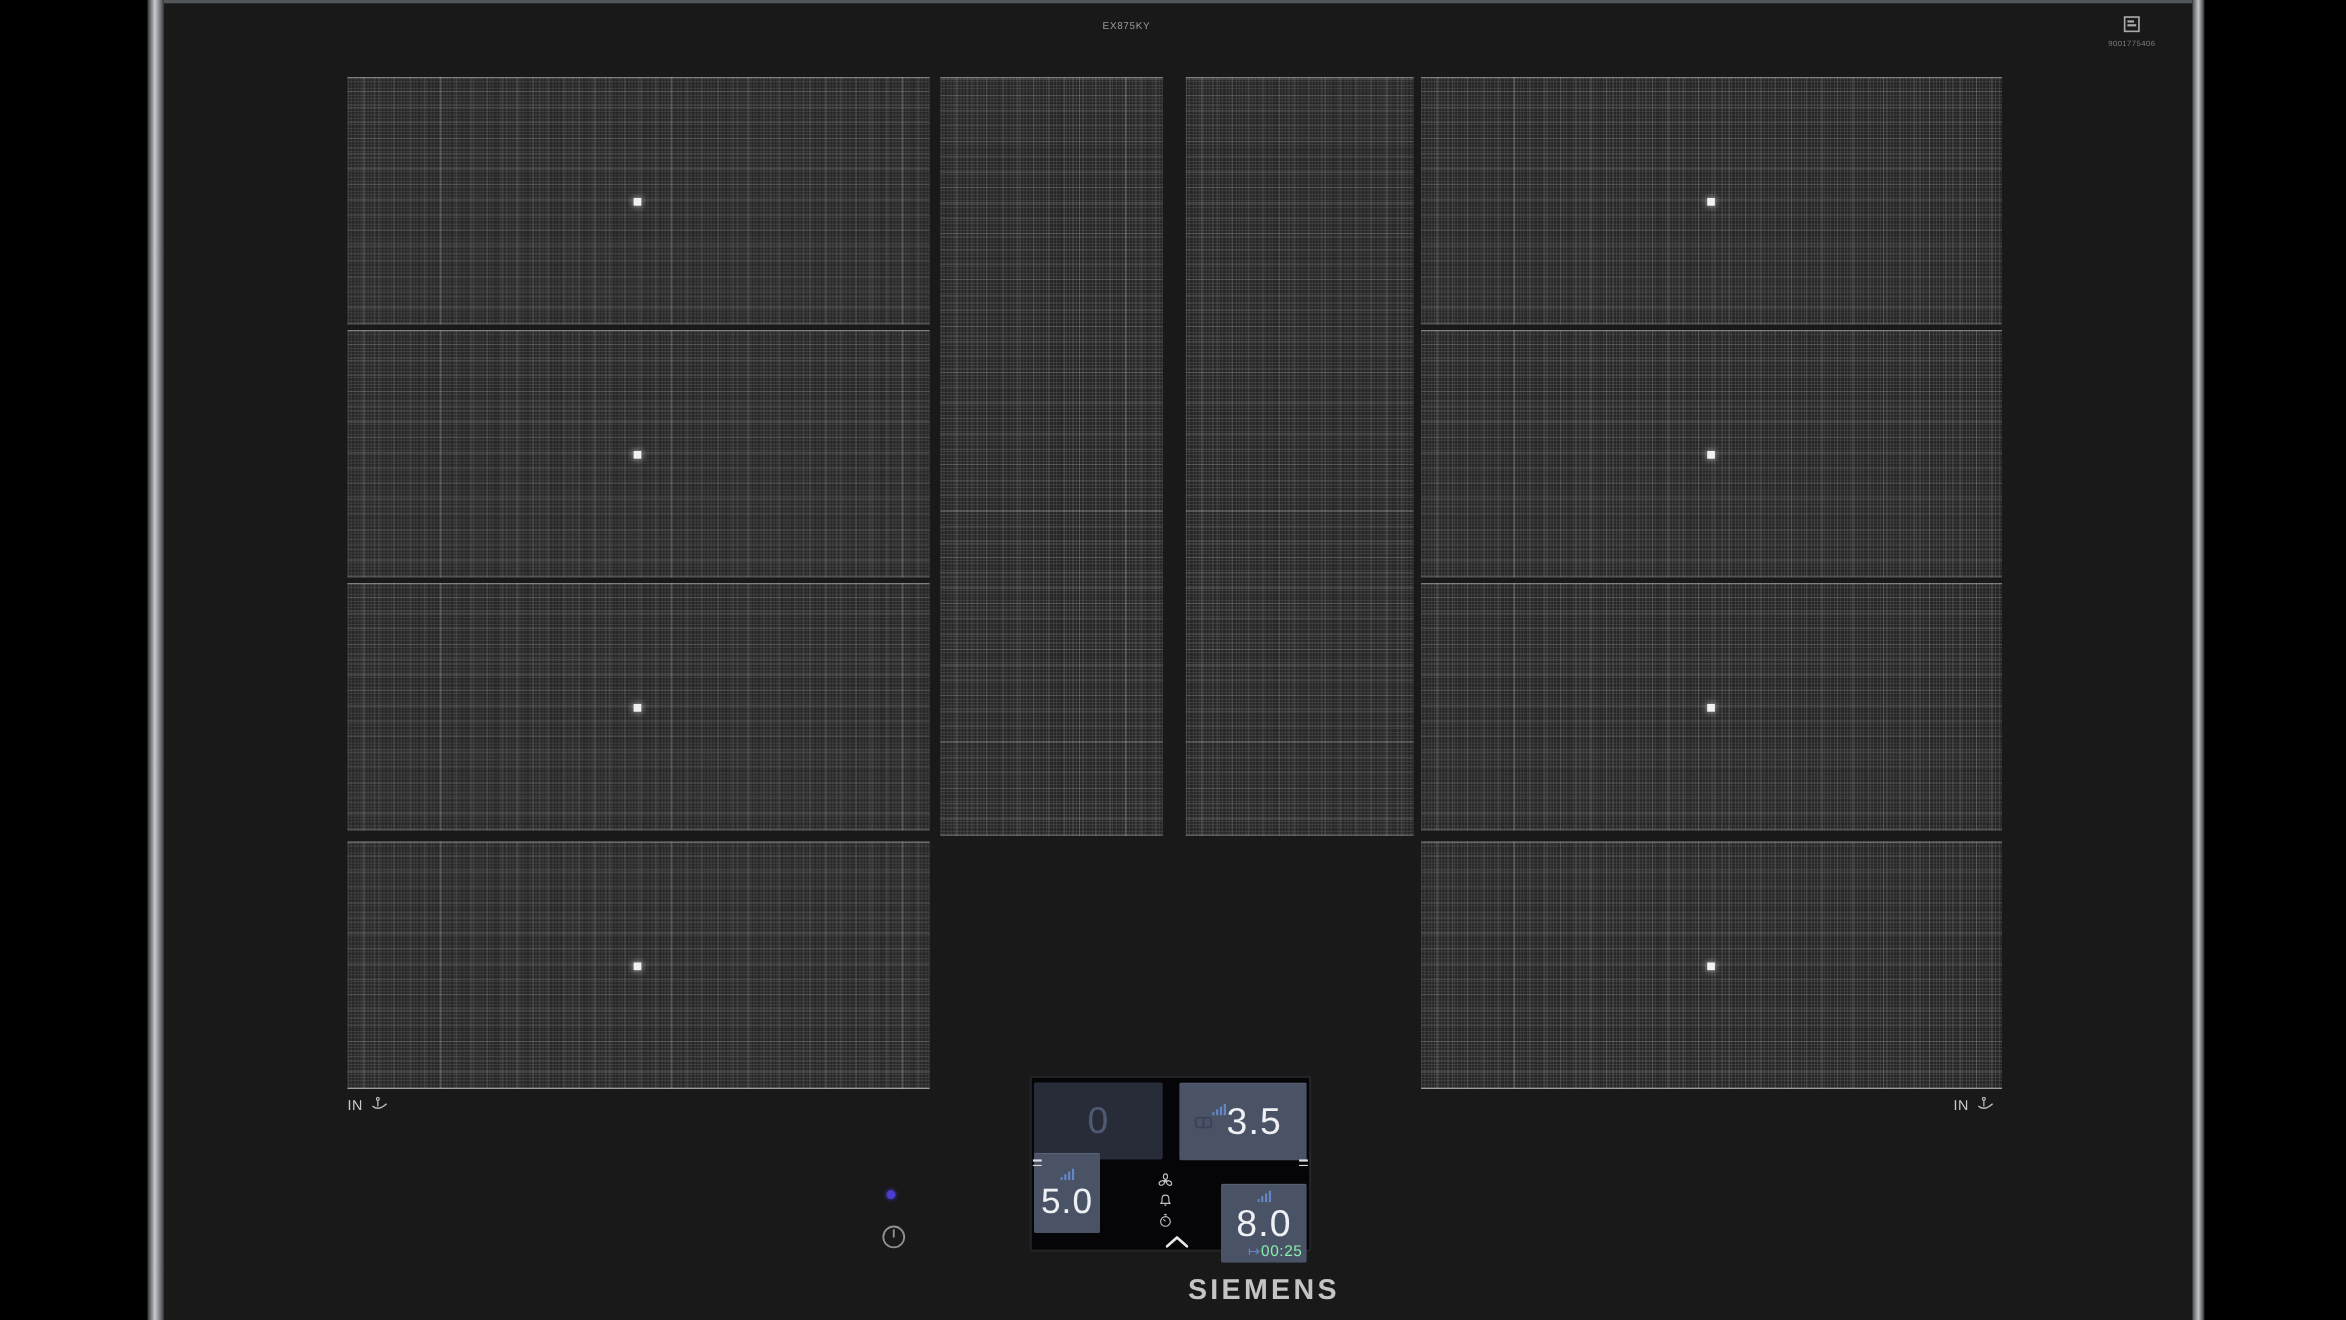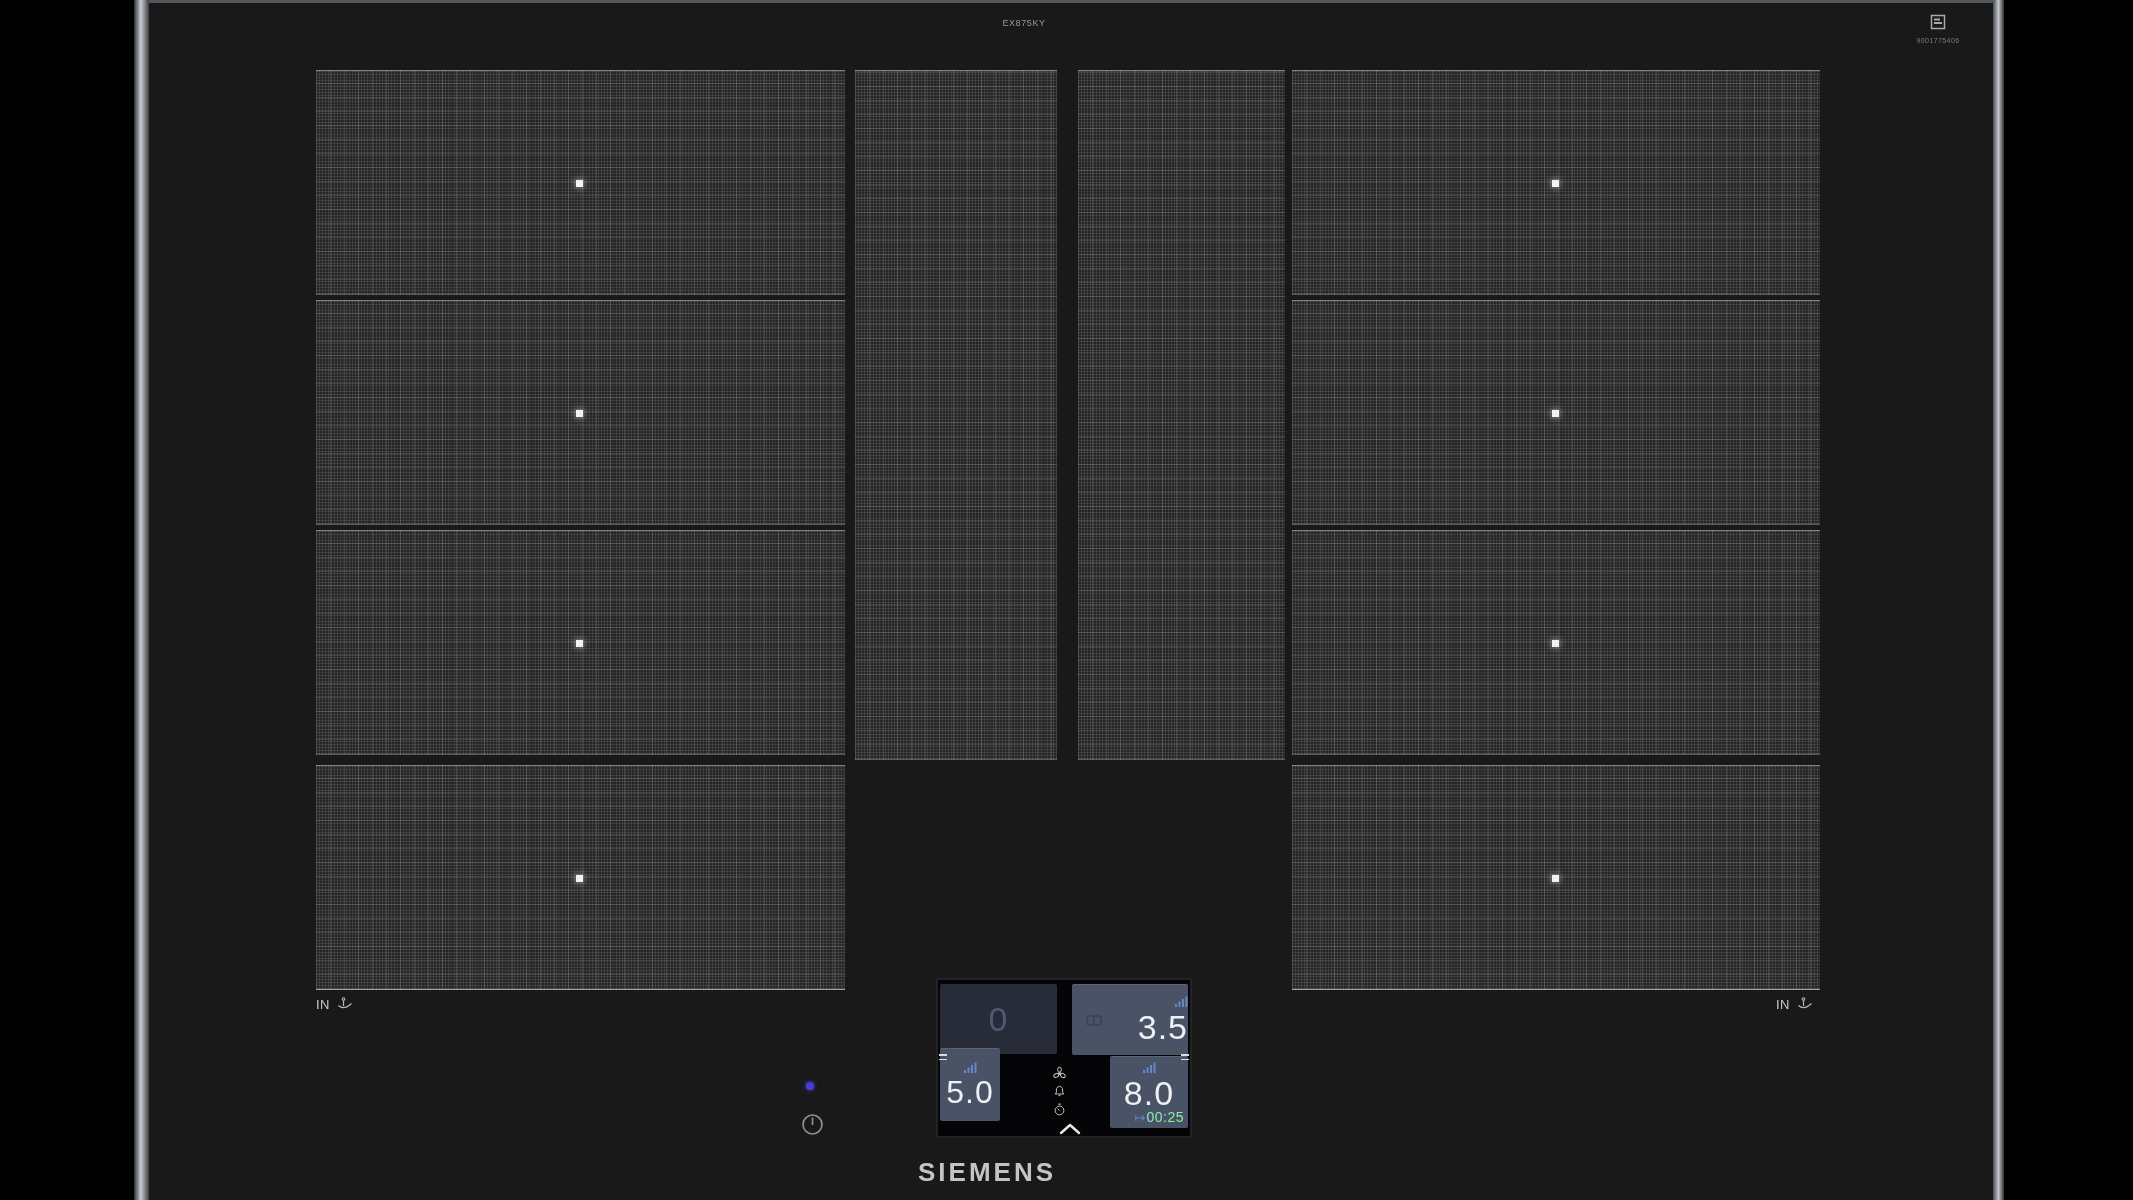--- a/index.html
+++ b/index.html
@@ -43,43 +43,43 @@
     font-size:9px;letter-spacing:.6px;color:#9a9a9a;}
   .id-block{position:absolute;left:1898px;top:14px;width:80px;display:flex;
     flex-direction:column;align-items:center;gap:7px;}
   .id-block .serial{font-size:7px;letter-spacing:.4px;color:#7d7d7d;}
 
   
   .pan-label{position:absolute;top:997px;display:flex;align-items:center;gap:6px;
     color:#c9c9c9;font-size:13px;letter-spacing:.5px;}
   .pan-left{left:316px;} .pan-right{left:1776px;}
 
-  .brand{position:absolute;left:918px;top:1157px;width:300px;text-align:left;
+  .brand{position:absolute;left:918px;top:1157px;width:300px;text-align:right;
     font-size:26px;font-weight:bold;letter-spacing:3px;color:#c4c4c4;}
 
   
   .led{position:absolute;left:806px;top:1082px;width:8px;height:8px;border-radius:50%;
     background:#4a3ed0;box-shadow:0 0 4px #4a3ed0;}
   .power-btn{position:absolute;left:800px;top:1112px;width:25px;height:25px;}
 
   
   .panel{position:absolute;left:936px;top:978px;width:256px;height:160px;
     background:#050507;border:2px solid #232327;box-sizing:border-box;border-radius:2px;}
   .tile{position:absolute;border-radius:2px;display:flex;flex-direction:column;
     align-items:center;justify-content:center;color:#eef0f4;}
   .tile.active{background:#4a5266;border-top:1px solid rgba(255,255,255,.10);}
   .tile.inactive{background:#272c38;}
   .tile .level{font-size:34px;letter-spacing:1px;line-height:1;}
   .tile.inactive .level{color:#4e5a72;}
   .t0{left:2px;top:4px;width:117px;height:70px;}
   .t1{left:134px;top:4px;width:116px;height:70px;flex-direction:row;}
-  .t1 .col{flex:1;display:flex;flex-direction:column;align-items:flex-end;}
+  .t1 .col{flex:1;display:flex;flex-direction:row;align-items:flex-start;}
   .t2{left:2px;top:68px;width:60px;height:72px;}
   .t2 .level{font-size:32px;}
-  .t3{left:172px;top:76px;width:78px;height:72px;padding-bottom:14px;box-sizing:border-box;}
+  .t3{left:172px;top:96px;width:78px;height:72px;padding-bottom:14px;box-sizing:border-box;}
   .bridge-icon{margin-left:14px;display:flex;}
   .bars-icon{margin-bottom:3px;display:flex;}
   .timer-row{position:absolute;right:4px;bottom:3px;display:flex;align-items:center;gap:1px;}
   .timer-row .arrow{color:#6487c8;font-size:13px;line-height:1;}
   .timer-row .time{color:#86efac;font-size:14px;letter-spacing:.5px;}
   .mid-icons{position:absolute;left:110px;top:86px;width:22px;display:flex;
     flex-direction:column;align-items:center;gap:3px;}
   .chevron{position:absolute;left:118px;top:142px;width:28px;height:14px;}
   .grip{position:absolute;width:8px;height:6px;display:flex;flex-direction:column;
     justify-content:space-between;}

